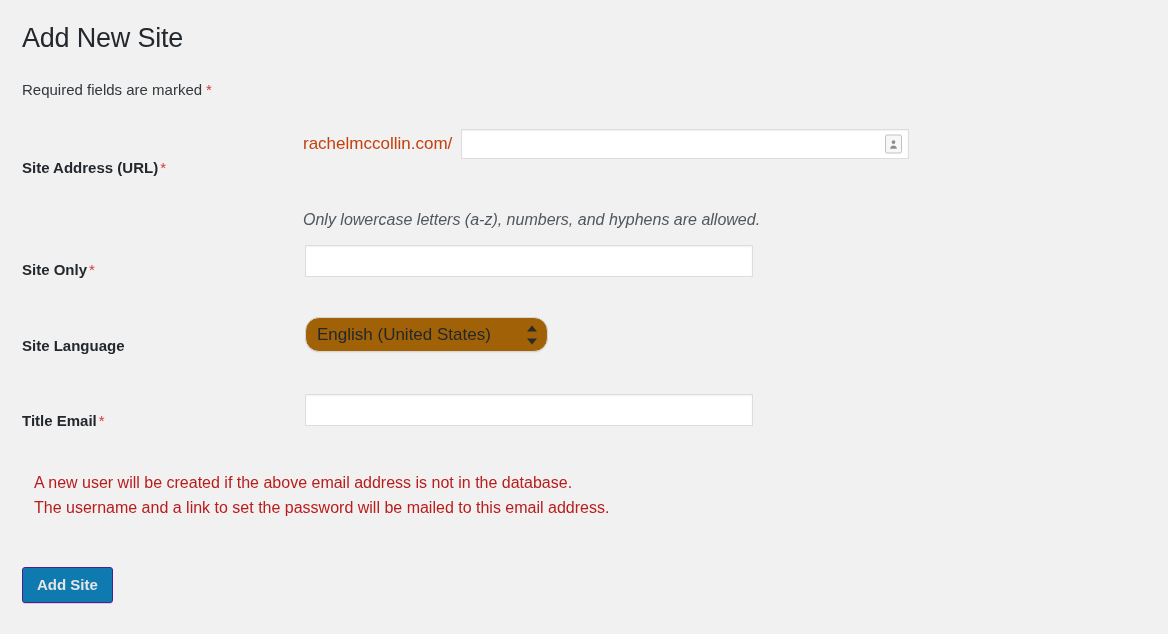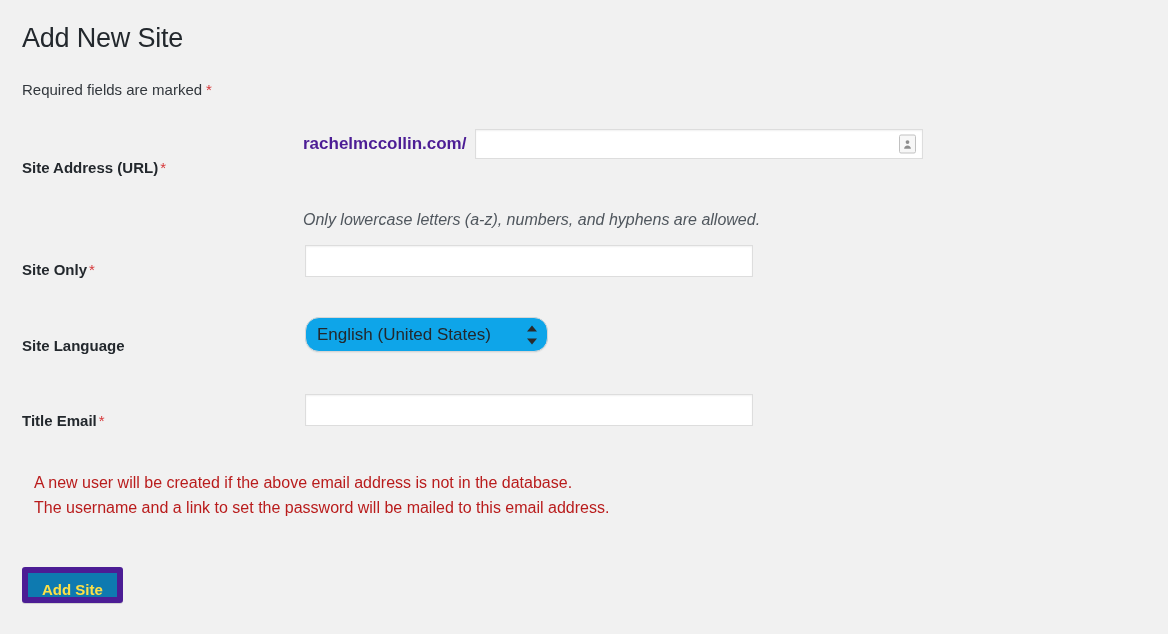--- a/index.html
+++ b/index.html
@@ -92,24 +92,23 @@
   .row-address .field-control { top: 0; left: 303px; }
 
   .url-line {
     display: flex;
     align-items: center;
     height: 32px;
   }
   .domain-prefix {
     font-size: 17px;
     line-height: 22px;
-    color: #4c1d95;
+    color: #c2410c;
     padding-right: 9px;
     white-space: nowrap;
-    font-weight: bold;
   }
   .url-input-wrap {
     position: relative;
   }
   .text-input {
     box-sizing: border-box;
     height: 30px;
     background: #ffffff;
     border: 1px solid #dddddd;
     border-radius: 0;
@@ -159,21 +158,21 @@
 
   
   .row-language .field-label { top: 196px; }
   .row-language .field-control { top: 189px; }
 
   .select-box {
     position: relative;
     box-sizing: border-box;
     width: 243px;
     height: 35px;
-    background: #0ea5e9;
+    background: #a16207;
     border: 1px solid #d6d6d6;
     border-radius: 14px;
     box-shadow: 0 1px 1px rgba(0,0,0,0.05);
     display: flex;
     align-items: center;
     padding: 0 34px 0 11px;
     cursor: default;
   }
   .select-value {
     font-size: 17px;
@@ -222,24 +221,24 @@
     position: absolute;
     left: 22px;
     top: 567px;
   }
   .button-primary {
     display: inline-block;
     box-sizing: border-box;
     height: 36px;
     padding: 0 14px;
     background: #0e7ab0;
-    border: 6px solid #4c1d95;
+    border: 1px solid #4c1d95;
     border-radius: 3px;
     box-shadow: 0 1px 0 rgba(0,0,0,0.12);
-    color: #fde047;
+    color: #e5e5e5;
     font-family: "Liberation Sans", sans-serif;
     font-size: 15px;
     font-weight: bold;
     line-height: 34px;
     text-align: center;
     cursor: pointer;
     outline: none;
     white-space: nowrap;
   }
 </style>

